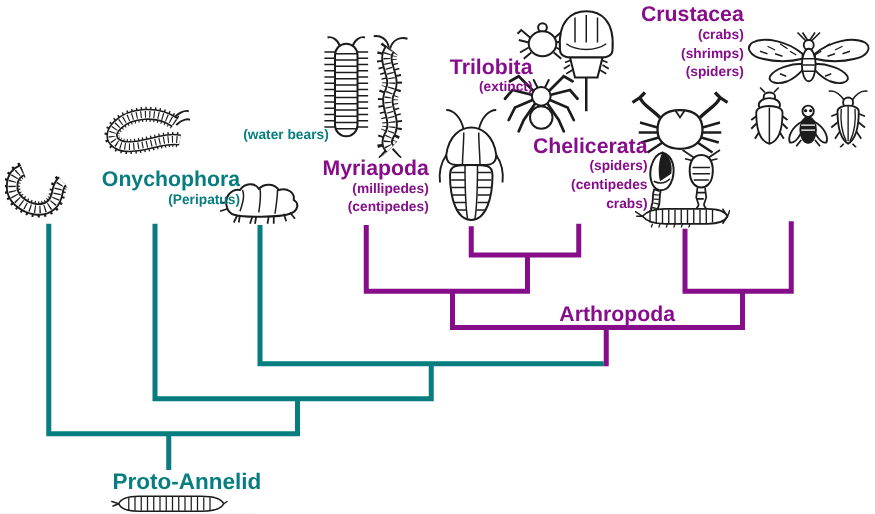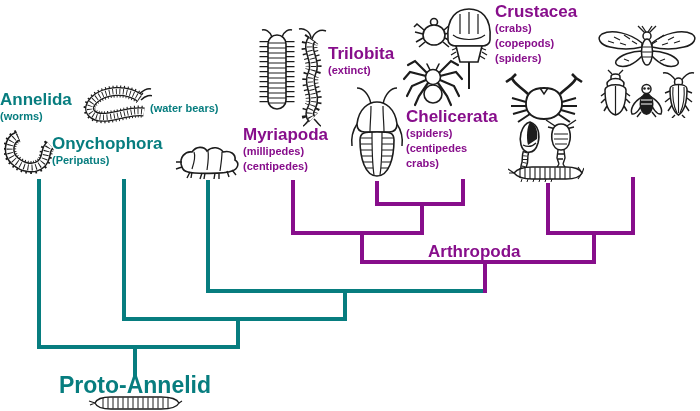--- a/index.html
+++ b/index.html
@@ -4,24 +4,24 @@
 <style>
   :root{ --teal:#077d7f; --purple:#870e8b; --ink:#1c1c1c; --background:#ffffff; }
   html,body{margin:0;padding:0;background:#e9e9e9;}
   .stage{position:relative;width:700px;height:411px;background:var(--background);overflow:hidden;
          font-family:"Liberation Sans",sans-serif;}
   .tree{position:absolute;left:0;top:0;z-index:1;}
   .tree path{fill:none;stroke-width:4;}
   .tree .t{stroke:var(--teal);}
   .tree .p{stroke:var(--purple);}
   .art{position:absolute;z-index:2;stroke:var(--ink);}
-  .lbl{position:absolute;z-index:3;text-align:left;font-weight:bold;}
+  .lbl{position:absolute;z-index:3;text-align:right;font-weight:bold;}
   .lbl .nm{display:block;font-size:17px;line-height:18px;white-space:nowrap;}
   .lbl .sub{display:block;font-size:11px;line-height:15px;white-space:nowrap;}
-  .lbl.big .nm{font-size:23px;line-height:19px;}
+  .lbl.big .nm{font-size:18px;line-height:19px;}
   .teal{color:var(--teal);}
   .purple{color:var(--purple);}
   
   .pos-annelida{left:0;top:91px;width:80px}
   .pos-onychophora{left:52px;top:135px;width:140px}
   .pos-tardigrada{left:150px;top:101px;width:113px}
   .pos-myriapoda{left:243px;top:126px;width:100px}
   .pos-trilobita{left:328px;top:45px;width:98px}
   .pos-chelicerata{left:406px;top:108px;width:112px}
   .pos-crustacea{left:495px;top:3px;width:100px}
@@ -238,24 +238,20 @@
   </svg>
 
   <svg class="art pos-proto" viewBox="0 0 96 16">
     <g fill="none" stroke-width="1.3">
       <path d="M8,8 L2,6 M8,8 L3,10 M92,8 L95,6" stroke-width="1.1"></path>
       <path fill="#ffffff" d="M8,8 C10,3 16,2 24,2 L74,2 C84,2 90,4 92,8 C90,12 84,14 74,14 L24,14 C16,14 10,13 8,8 Z"></path>
       <path d="M16,3 V13 M21,2.5 V13.5 M26,2.5 V13.5 M31,2.5 V13.5 M36,2.5 V13.5 M41,2.5 V13.5 M46,2.5 V13.5 M51,2.5 V13.5 M56,2.5 V13.5 M61,2.5 V13.5 M66,2.5 V13.5 M71,2.5 V13.5 M76,3 V13 M81,3 V13" stroke-width="1"></path>
     </g>
   </svg>
 
-  <div class="lbl teal pos-annelida">
-    <span class="nm">Annelida</span>
-    <span class="sub">(worms)</span>
-  </div>
 
   <div class="lbl teal pos-onychophora">
     <span class="nm">Onychophora</span>
     <span class="sub">(Peripatus)</span>
   </div>
 
   <div class="lbl teal pos-tardigrada">
     <span class="sub">(water bears)</span>
   </div>
 
@@ -273,21 +269,21 @@
   <div class="lbl purple pos-chelicerata">
     <span class="nm">Chelicerata</span>
     <span class="sub">(spiders)</span>
     <span class="sub">(centipedes</span>
     <span class="sub">crabs)</span>
   </div>
 
   <div class="lbl purple pos-crustacea">
     <span class="nm">Crustacea</span>
     <span class="sub">(crabs)</span>
-    <span class="sub">(copepods)</span>
+    <span class="sub">(shrimps)</span>
     <span class="sub">(spiders)</span>
   </div>
 
 
   <div class="lbl purple pos-arthropoda">
     <span class="nm">Arthropoda</span>
   </div>
 
   <div class="lbl teal big pos-protoannelid">
     <span class="nm">Proto-Annelid</span>

